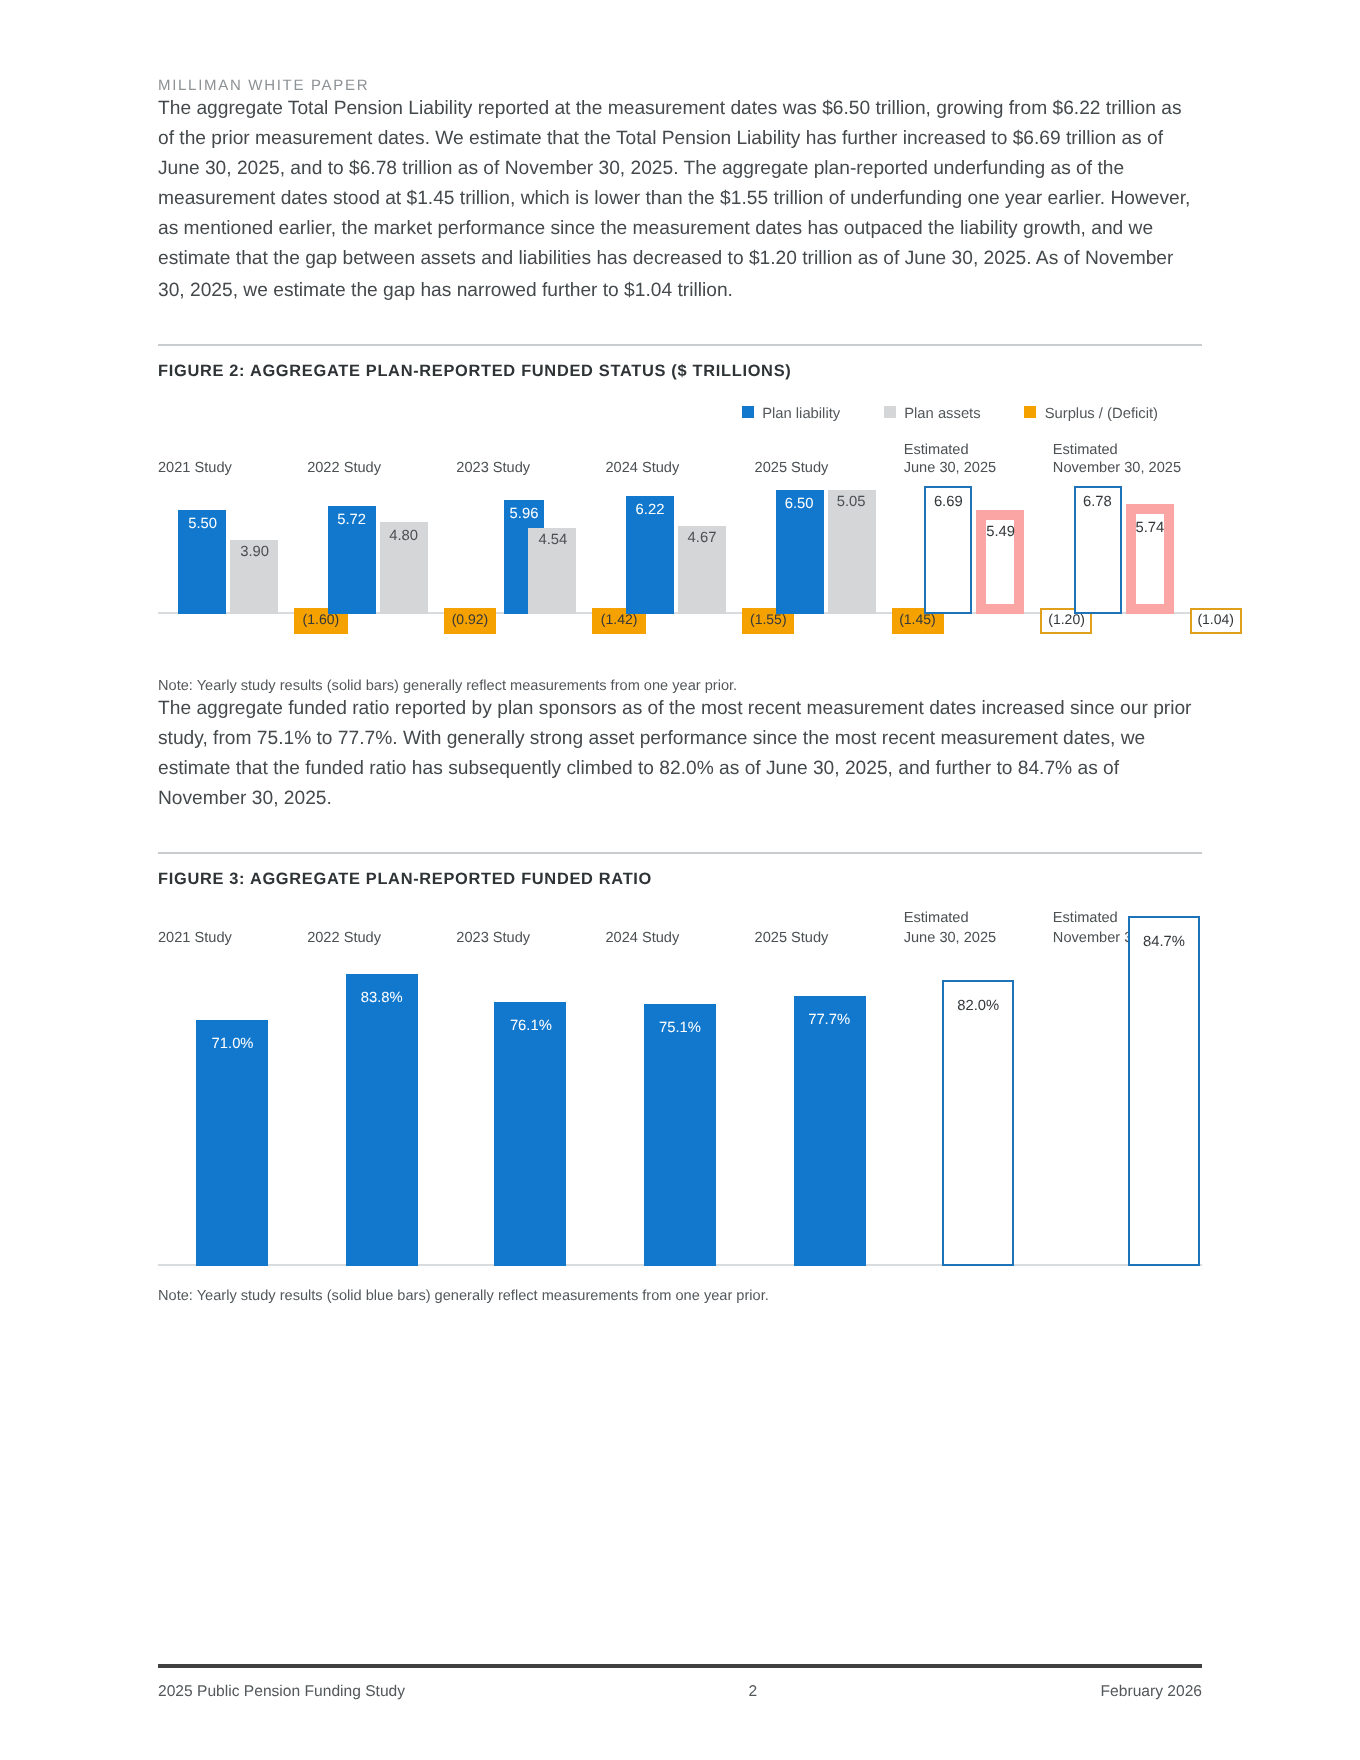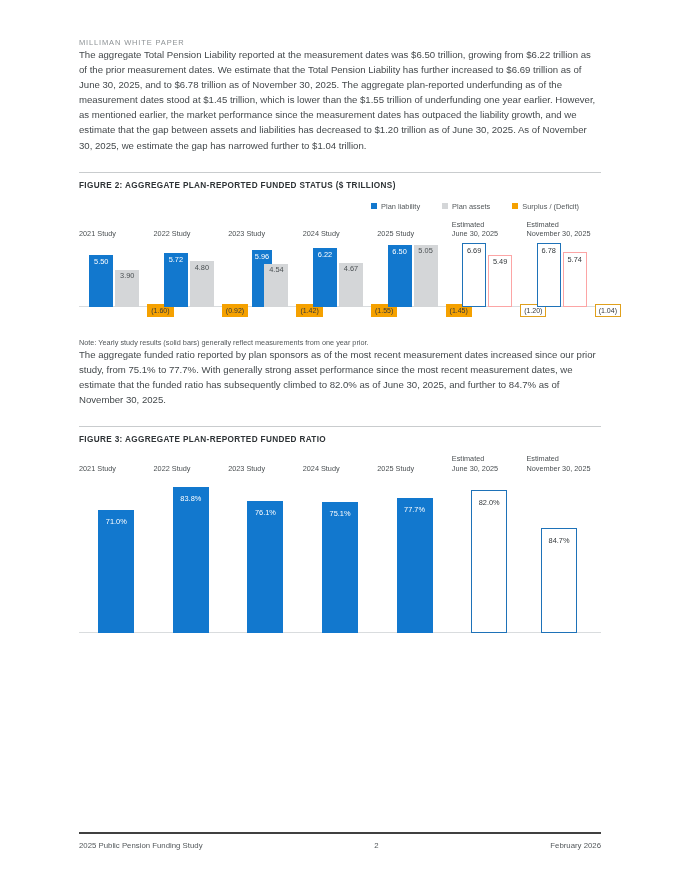--- a/index.html
+++ b/index.html
@@ -53,21 +53,21 @@
 
   .axis{
     position:absolute;left:0;right:0;bottom:0;
     border-top:1px solid #d9dcde;height:0;
   }
 
   .bar{position:absolute;bottom:0;box-sizing:border-box;}
   .bar.liab{background:#1278ce;}
   .bar.asset{background:#d4d6d8;}
   .bar.liab-est{background:#ffffff;border:1.2px solid #1e72b8;}
-  .bar.asset-est{background:#ffffff;border:1px solid #fca5a5;}
+  .bar.asset-est{background:#ffffff;border:5px solid #fca5a5;}
   .bar.ratio{background:#1278ce;}
   .bar.ratio-est{background:#ffffff;border:1.3px solid #1e72b8;}
 
   .bar-val{
     position:absolute;left:0;right:0;top:3px;
     text-align:center;font-size:7.4px;line-height:8px;white-space:nowrap;
   }
   .bar.liab .bar-val,.bar.ratio .bar-val{color:#ffffff;}
   .bar.asset .bar-val{color:#4b5053;}
   .bar.liab-est .bar-val,.bar.asset-est .bar-val,.bar.ratio-est .bar-val{color:#33383b;}
@@ -248,26 +248,27 @@
           </div>
           <div class="bar ratio" style="left: 243px; width: 36px; height: 130.609px;">
             <div class="bar-val" style="top: 8px;">75.1%</div>
           </div>
           <div class="bar ratio" style="left: 317.571px; width: 36px; height: 135.13px;">
             <div class="bar-val" style="top: 8px;">77.7%</div>
           </div>
           <div class="bar ratio-est" style="left: 392.143px; width: 36px; height: 142.609px;">
             <div class="bar-val" style="top: 8px;">82.0%</div>
           </div>
-          <div class="bar ratio-est" style="left: 462px; width: 36px; height: 105px;">
+          <div class="bar ratio-est" style="left: 485px; width: 36px; height: 175px;">
             <div class="bar-val" style="top: 8px;">84.7%</div>
           </div>
         </div>
     </div>
 
+    <div class="note note2">Note: Yearly study results (solid blue bars) generally reflect measurements from one year prior.</div>
 
   </div>
 
   <div class="footer">
     <div class="footer-left">2025 Public Pension Funding Study</div>
     <div class="footer-center">2</div>
     <div class="footer-right">February 2026</div>
   </div>
 
 </div>

